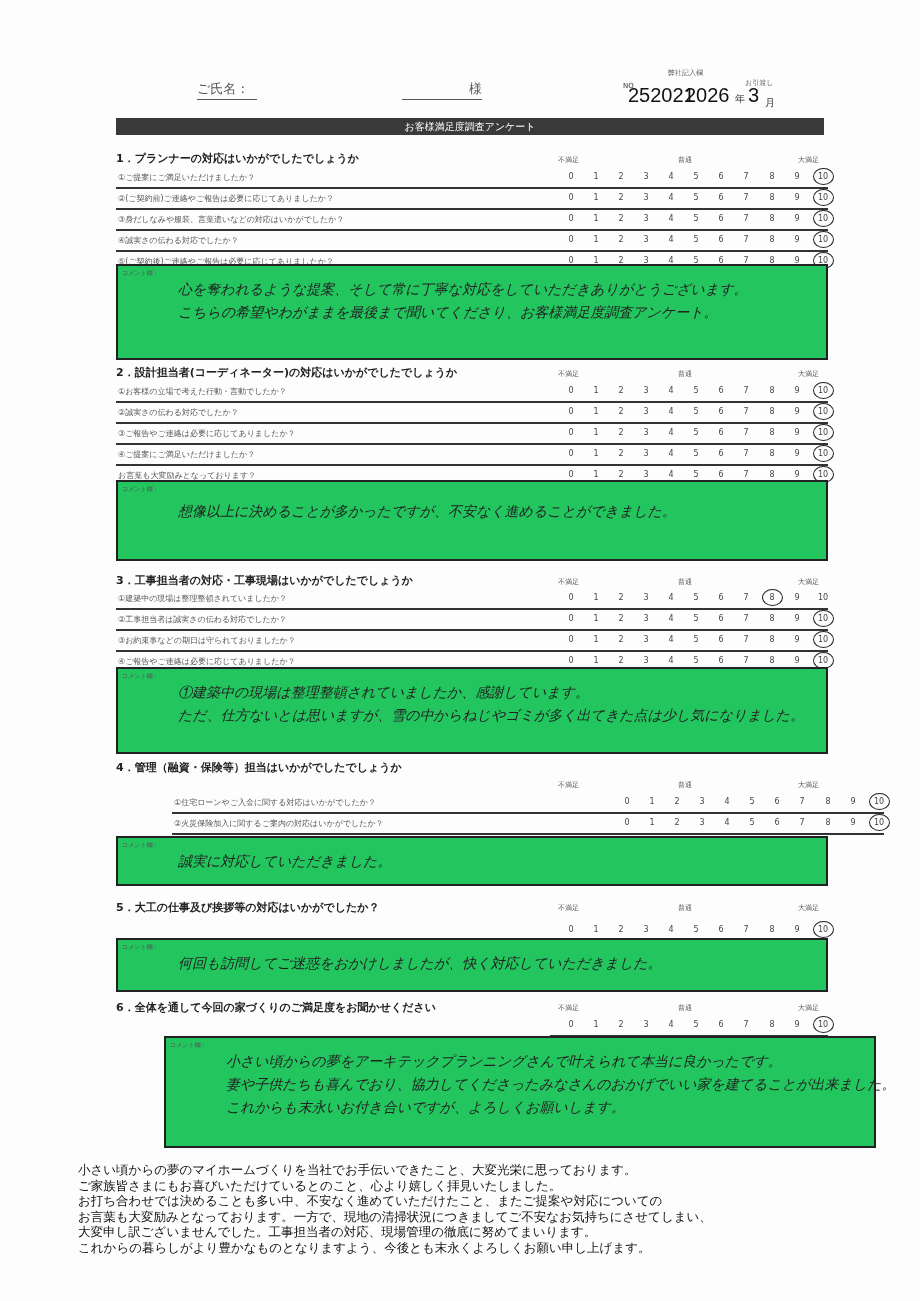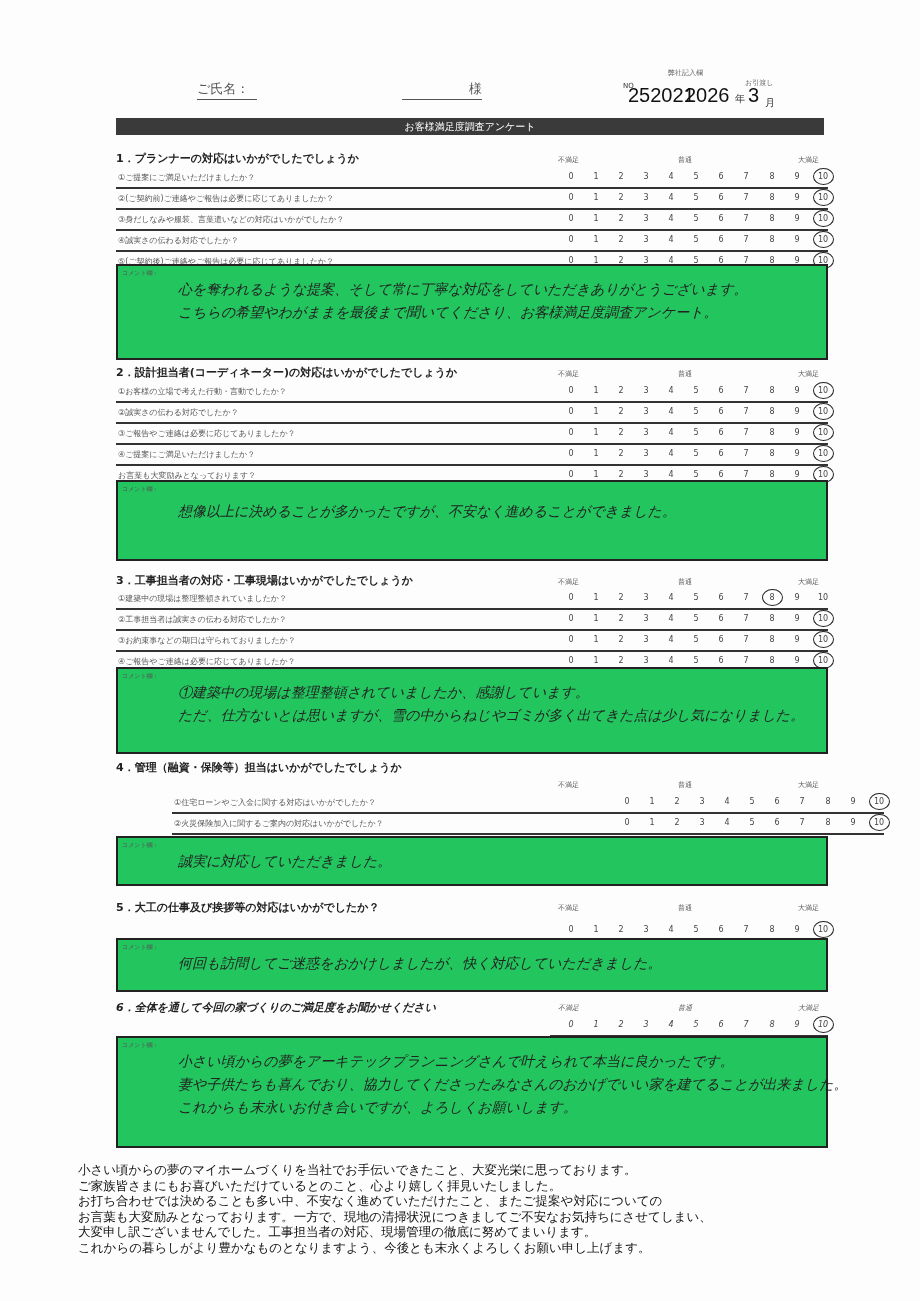--- a/index.html
+++ b/index.html
@@ -414,21 +414,21 @@
             </div>
           </div>
         </div>
       </div>
       <div class="comment" style="top: 938px; height: 50px;">
         <div class="comment-label">コメント欄：</div>
         <div class="comment-text">
           <div>何回も訪問してご迷惑をおかけしましたが、快く対応していただきました。</div>
         </div>
       </div>
-      <div class="section" style="top: 1000px; font-style: italic;">
+      <div class="section" style="top: 1000px;">
         <div class="sec-title">6．全体を通して今回の家づくりのご満足度をお聞かせください</div>
         <div class="scale-head" style="top: 3px;">
           <span style="left: 8px;">不満足</span>
           <span style="left: 128px;">普通</span>
           <span style="left: 248px;">大満足</span>
         </div>
         <div style="position: absolute; top: 16px; left: 434px; width: 278px;">
           <div class="q-row">
             <div class="nums" style="left: 0px;">
               <span class="num" style="left: 21px;">0</span>
@@ -439,21 +439,21 @@
               <span class="num" style="left: 146px;">5</span>
               <span class="num" style="left: 171px;">6</span>
               <span class="num" style="left: 196px;">7</span>
               <span class="num" style="left: 222px;">8</span>
               <span class="num" style="left: 247px;">9</span>
               <span class="num sel" style="left: 273px;">10</span>
             </div>
           </div>
         </div>
       </div>
-      <div class="comment" style="top: 1036px; height: 108px;">
+      <div class="comment" style="top: 1036px; height: 108px; margin-left: 48px;">
         <div class="comment-label">コメント欄：</div>
         <div class="comment-text">
           <div>小さい頃からの夢をアーキテックプランニングさんで叶えられて本当に良かったです。</div>
           <div>妻や子供たちも喜んでおり、協力してくださったみなさんのおかげでいい家を建てることが出来ました。</div>
           <div>これからも末永いお付き合いですが、よろしくお願いします。</div>
         </div>
       </div>
     </div>
 
   <div class="footer">

